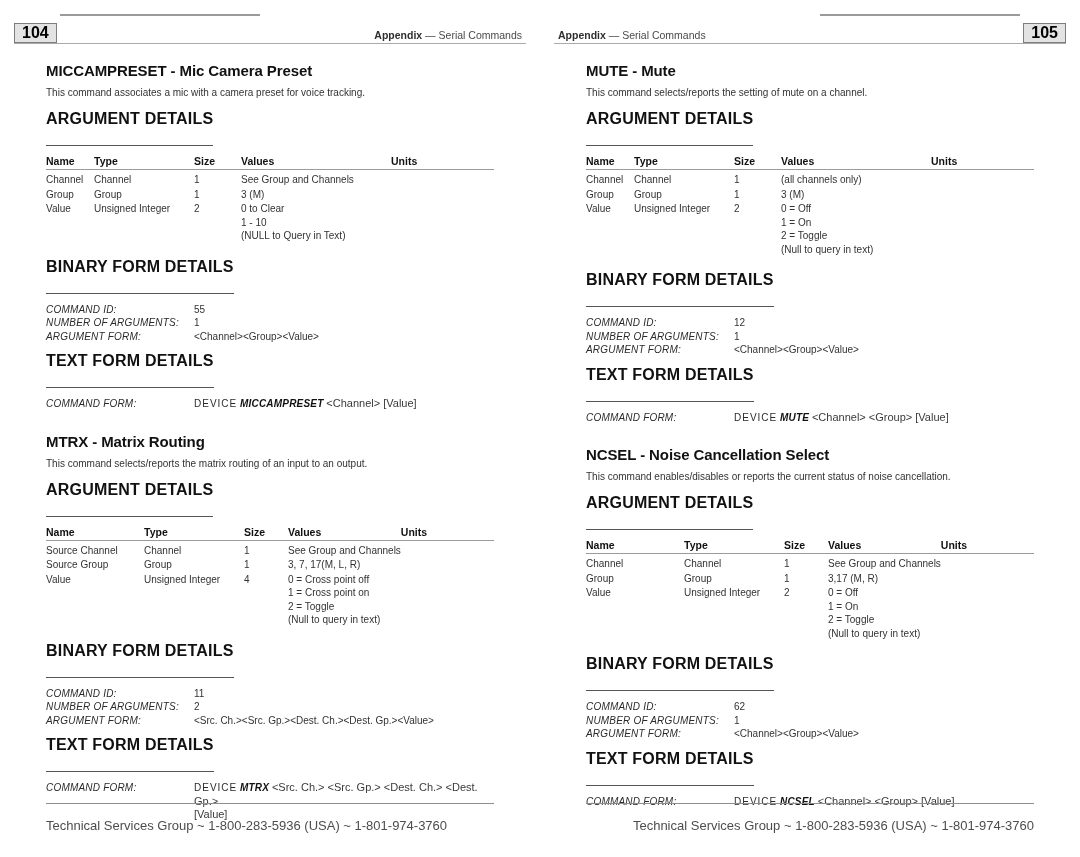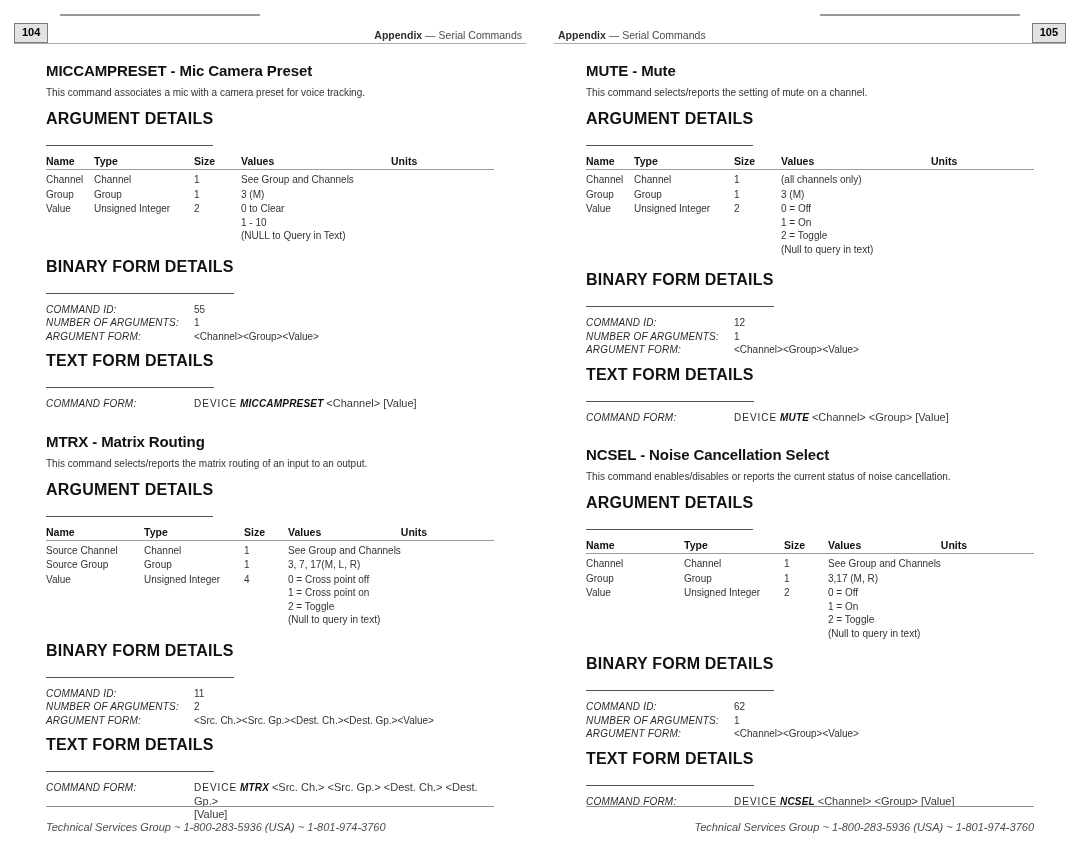--- a/index.html
+++ b/index.html
@@ -32,21 +32,21 @@
   .page-right .head .toprule { right: 46px; }
 
   .head .botrule {
     position: absolute; bottom: 0; left: 0; right: 0;
     height: 1px; background: #aaaaaa;
   }
   .pagenum {
     position: absolute; bottom: 1px;
     background: #e3e3e3;
     border: 1px solid #7d7d7d;
-    font-size: 11px; font-weight: bold;
+    font-size: 16px; font-weight: bold;
     color: #000;
     padding: 1px 7px 2px 7px;
     line-height: 15px;
   }
   .page-left .pagenum { left: 0; }
   .page-right .pagenum { right: 0; }
 
   .headtitle {
     position: absolute; bottom: 3px;
     font-size: 10.5px; color: #4a4a4a;
@@ -120,21 +120,21 @@
   .gap-sm { height: 9px; }
   .gap-md { height: 15px; }
   .gap-lg { height: 22px; }
 
   
   .foot {
     position: absolute; bottom: 24px; left: 46px; right: 46px;
   }
   .foot .rule { height: 1px; background: #8e8e8e; margin-bottom: 14px; }
   .foot .txt {
-    font-size: 11px; color: #4d4d4d; white-space: nowrap; font-style: italic;
+    font-size: 13px; color: #4d4d4d; white-space: nowrap;
   }
   .page-right .foot .txt { text-align: right; }
 </style>
 </head>
 <body>
 
 <div class="spread" id="spread">
     <div class="page page-left">
       <div class="head">
         <div class="toprule"></div>

